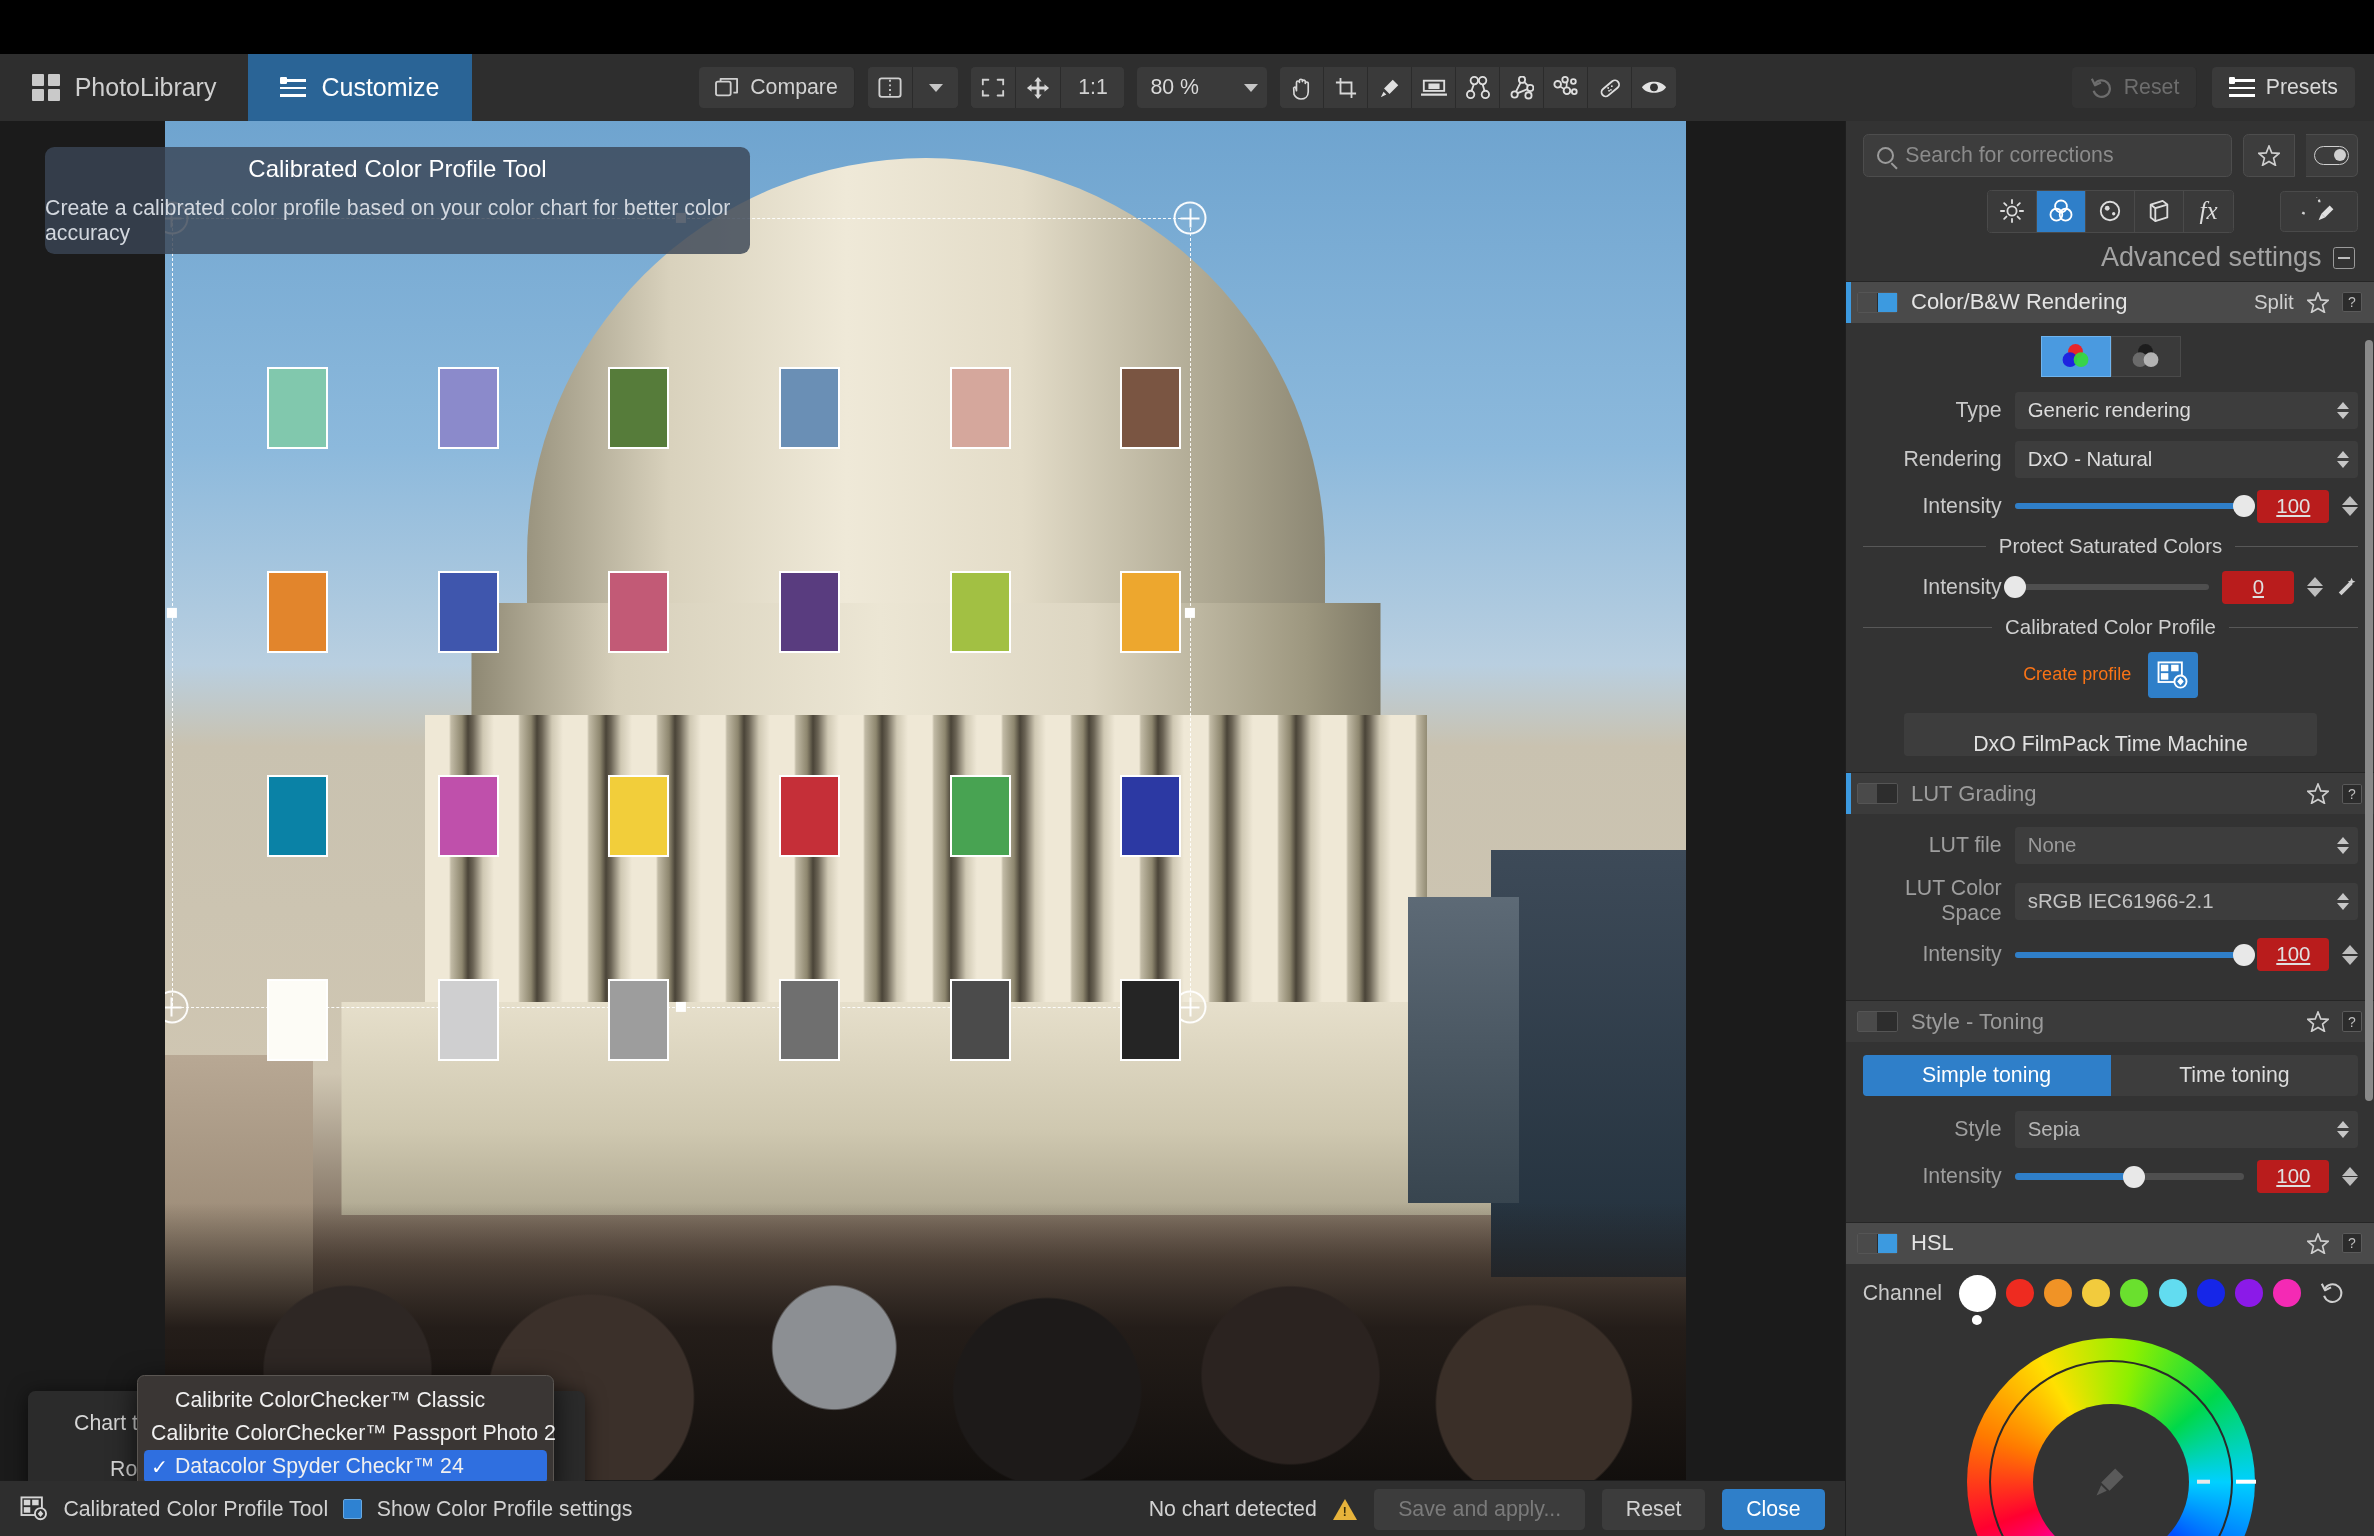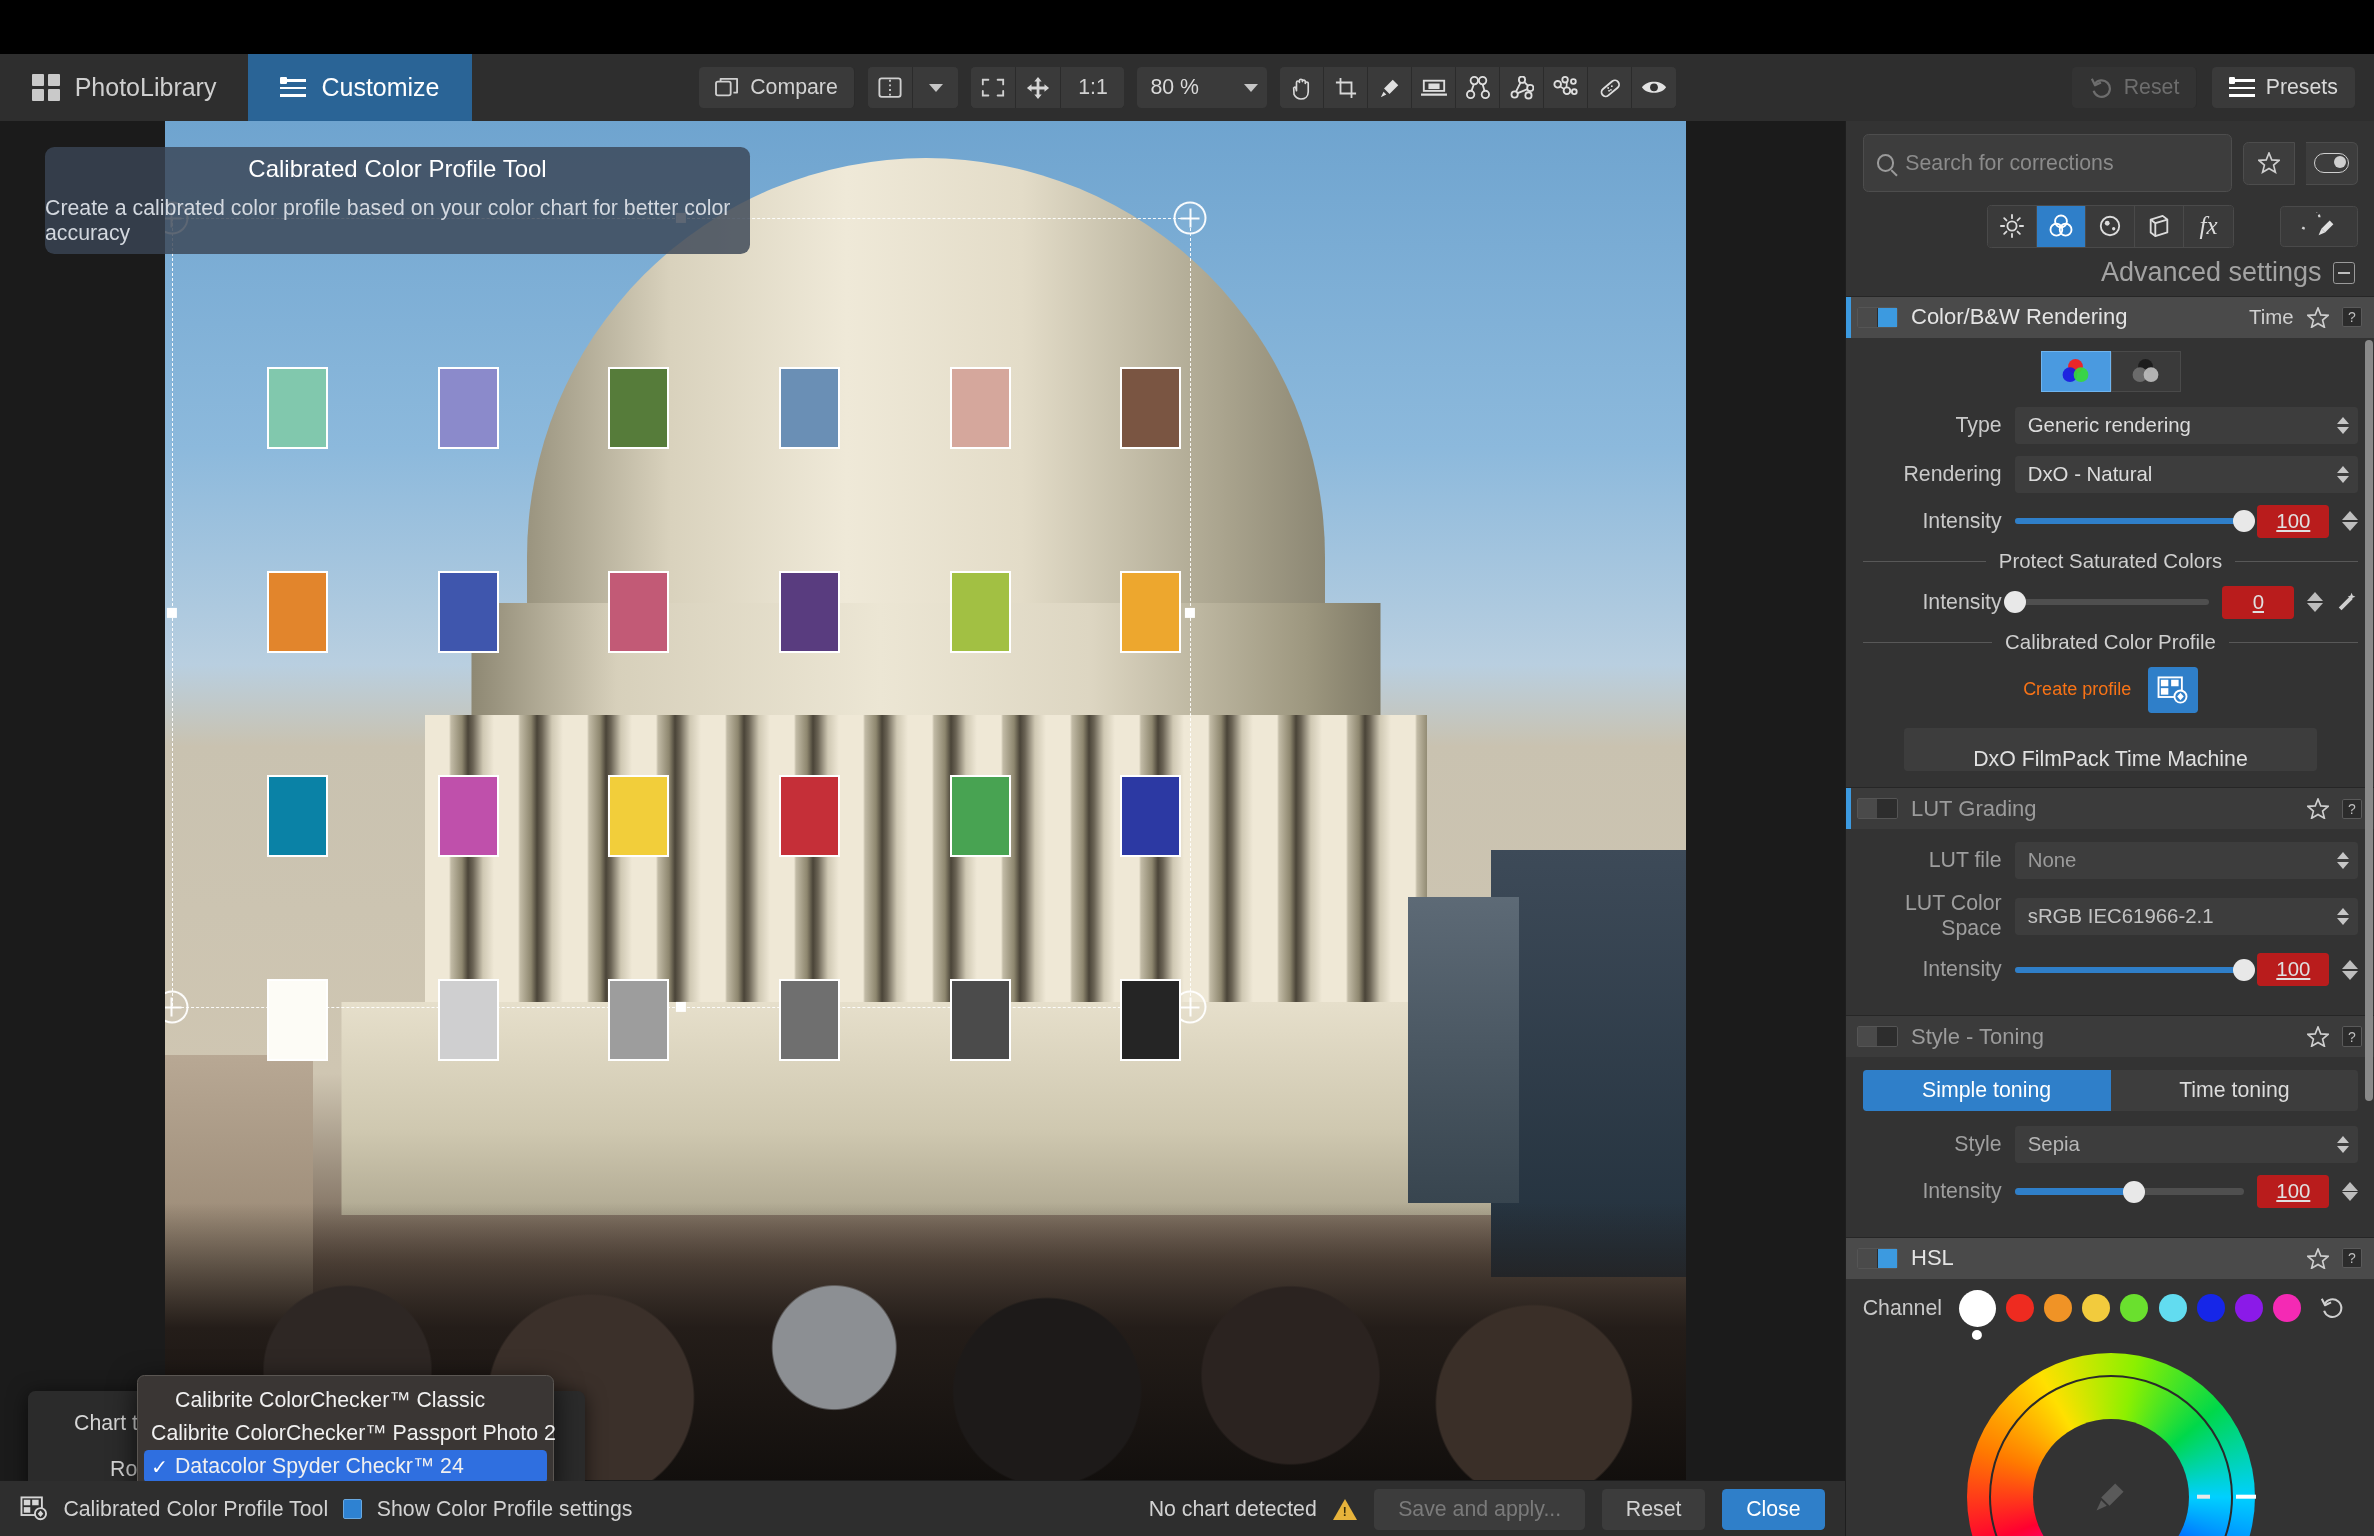--- a/index.html
+++ b/index.html
@@ -189,21 +189,21 @@
   .sbtn.primary { background:#2f7fc9; color:#fff; }
   .mini-chk { width:18.6px;height:20.4px;background:#2e82d2;border:0.9px solid #6aa9e0;border-radius:1.9px; }
 
   
   .rpanel {
     position:absolute; right:0; top:121px; width:530px; height:1416px;
     background:#333333; border-left:0.9px solid #1e1e1e;
   }
   .searchrow { display:flex; align-items:center; gap:11px; padding:13px 16.7px 7.4px 16.7px; }
   .searchbox {
-    flex:1; height:58px; background:#3d3d3d; border:0.9px solid #4d4d4d; border-radius:5.6px;
+    flex:1; height:43px; background:#3d3d3d; border:0.9px solid #4d4d4d; border-radius:5.6px;
     display:flex; align-items:center; gap:11px; padding:0 13px; color:#8b8b8b; font-size:21.3px;
   }
   .mag { width:17.6px;height:17.6px;border:2.3px solid #9b9b9b;border-radius:50%;position:relative;flex:none;}
   .mag:after{content:"";position:absolute;right:-6.5px;bottom:-4.6px;width:8.3px;height:2.3px;background:#9b9b9b;transform:rotate(45deg);}
   .sq-btn { width:52px;height:43px;background:#3d3d3d;border:0.9px solid #4d4d4d;display:flex;align-items:center;justify-content:center; }
   .sq-btn.l{border-radius:5.6px 0 0 5.6px;} .sq-btn.r{border-radius:0 5.6px 5.6px 0;border-left:none;}
   .toggle-pill { width:35px;height:19.5px;border-radius:10.2px;border:1.9px solid #cfcfcf;position:relative; }
   .toggle-pill i { position:absolute;right:1.9px;top:1.9px;width:12px;height:12px;border-radius:50%;background:#cfcfcf; }
 
   .tabrow { display:flex; align-items:center; justify-content:center; gap:0; padding:5.6px 16.7px 3.7px 16.7px; position:relative;}
@@ -662,21 +662,21 @@
 
     <div class="section">
       <div class="sec-head">
         <span class="bar"></span>
         <span class="swtch">
             <i class="half"></i>
             <i class="on"></i>
           </span>
         <span>Color/B&amp;W Rendering</span>
         <span class="right">
-          <span>Time</span>
+          <span>Split</span>
           <svg class="star" viewBox="0 0 24 23">
             <polygon points="12,1 15,8.5 23,9 17,14.2 19,22 12,17.8 5,22 7,14.2 1,9 9,8.5" fill="none" stroke="#cfcfcf" stroke-width="1.8"></polygon>
           </svg>
           <span class="qbox">?</span>
         </span>
       </div>
       <div class="sec-body">
 
         <div class="rgb-pick">
           <div class="cell on">

